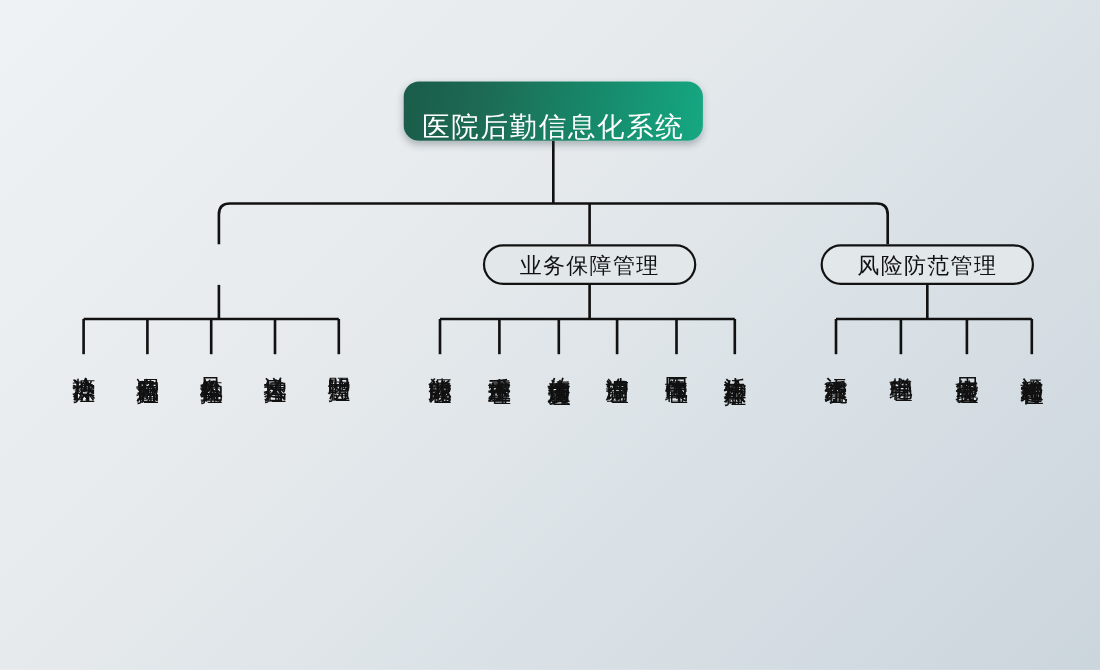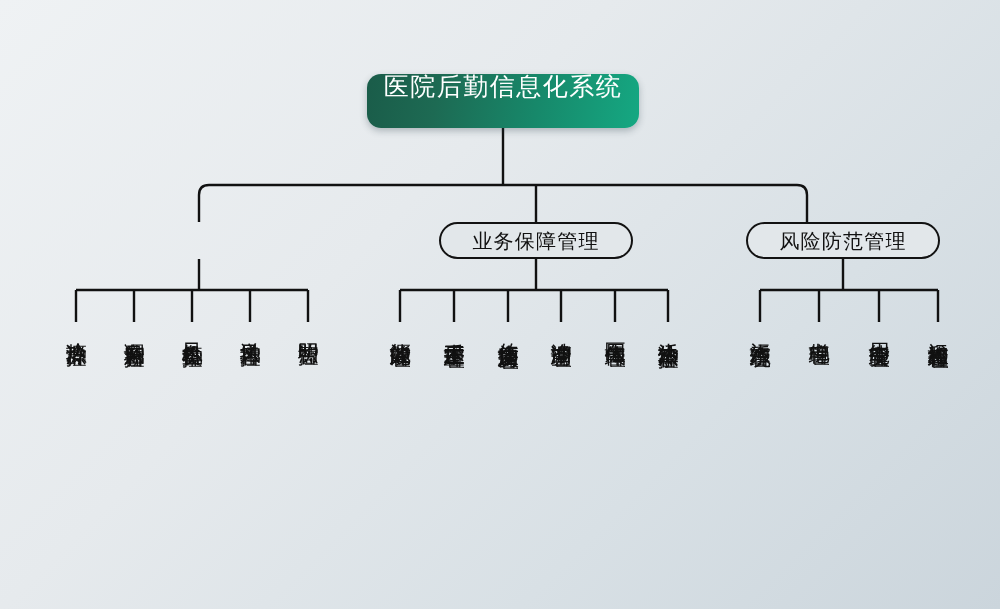--- a/index.html
+++ b/index.html
@@ -32,21 +32,21 @@
   .root-node {
     position: absolute;
     left: 367px;
     top: 74px;
     width: 272px;
     height: 54px;
     border-radius: 14px;
     background: linear-gradient(100deg, #1a5c49 0%, #1d6a53 26%, #17886a 62%, #15a882 100%);
     box-shadow: 0 3px 7px rgba(40, 60, 70, 0.30);
     display: flex;
-    align-items: flex-start;
+    align-items: flex-end;
     justify-content: center;
     box-sizing: border-box;
   }
   .root-node-label {
     color: #ffffff;
     font-size: 25px;
     letter-spacing: 1.5px;
     line-height: 1;
     white-space: nowrap;
   }

